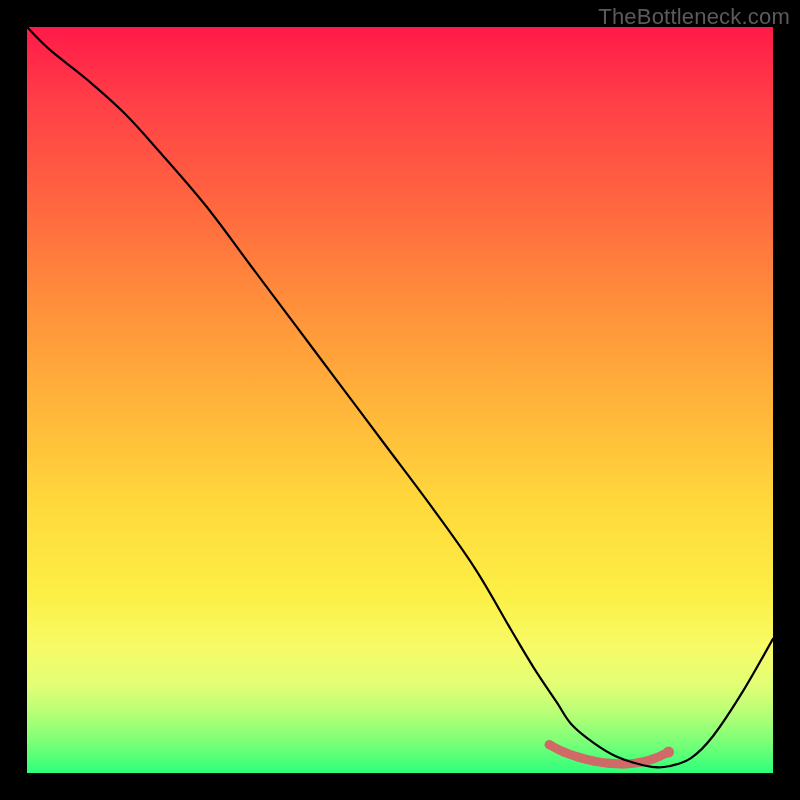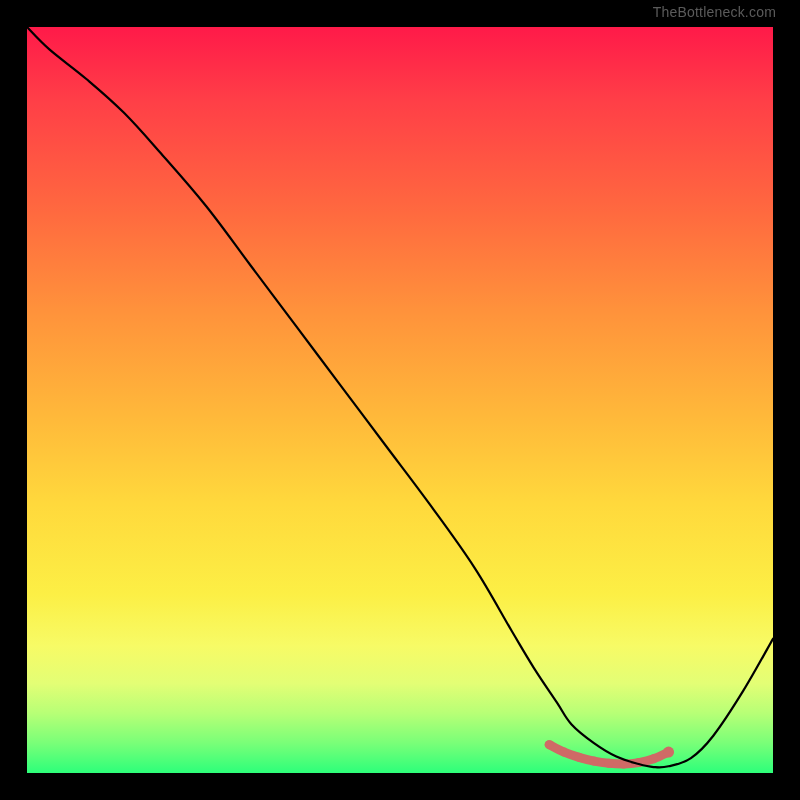--- a/index.html
+++ b/index.html
@@ -13,23 +13,23 @@
   }
   .frame {
     position: relative;
     width: 800px;
     height: 800px;
     background: #000;
   }
   .watermark {
     position: absolute;
     top: 4px;
-    right: 24px;
+    right: 10px;
     color: #5b5b5b;
-    font-size: 14px;
+    font-size: 22px;
     font-weight: 500;
     letter-spacing: 0.2px;
     z-index: 50;
   }
   .plot-outer {
     position: absolute;
     left: 27px;
     top: 27px;
     width: 746px;
     height: 746px;

